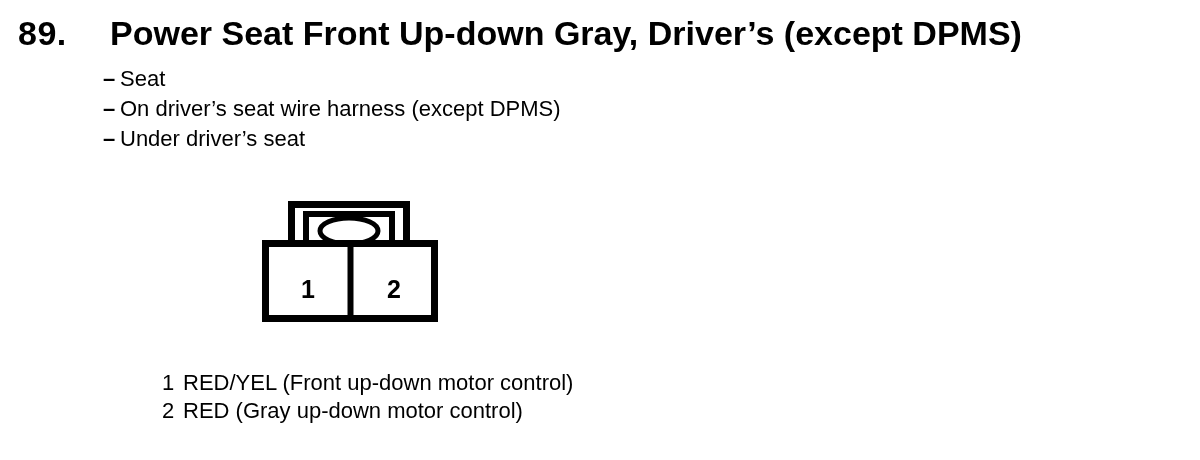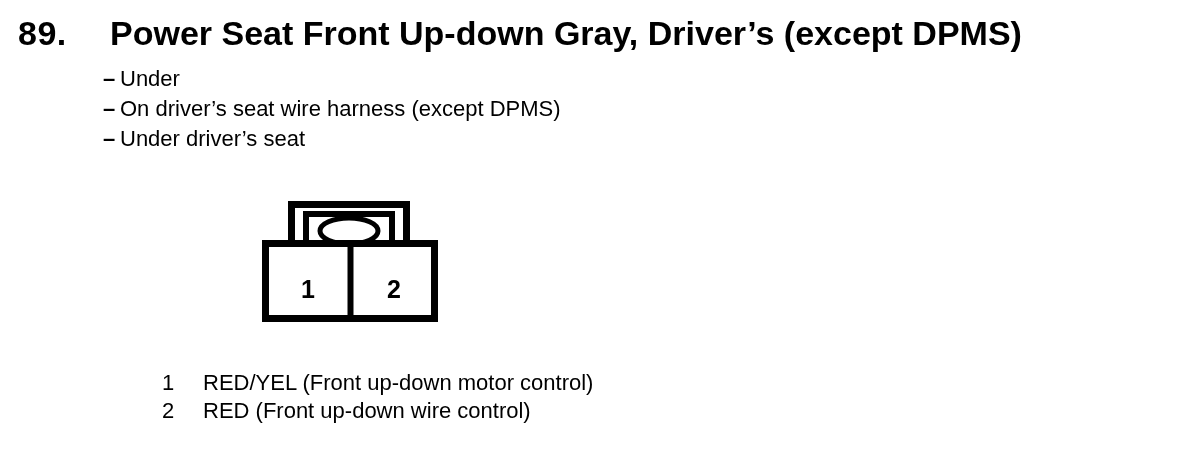--- a/index.html
+++ b/index.html
@@ -74,33 +74,32 @@
     line-height: 28px;
     white-space: nowrap;
     display: flex;
   }
   .pin-num {
     display: inline-block;
     width: 21px;
   }
   .pin-desc {
     display: inline-block;
-    margin-left: 20px;
   }
 </style>
 </head>
 <body>
 
 <div class="page">
 
   <span class="sec-num">89.</span>
   <span class="sec-title">Power Seat Front Up-down Gray, Driver’s (except DPMS)</span>
 
   <div class="details">
-    <div class="detail-item"><span class="dash">–</span><span>Under</span></div>
+    <div class="detail-item"><span class="dash">–</span><span>Seat</span></div>
     <div class="detail-item"><span class="dash">–</span><span>On driver’s seat wire harness (except DPMS)</span></div>
     <div class="detail-item"><span class="dash">–</span><span>Under driver’s seat</span></div>
   </div>
 
   <svg class="connector-svg" width="200" height="140" viewBox="255 195 200 140">
 
     <rect x="291.5" y="204.5" width="115" height="42" fill="#ffffff" stroke="#000000" stroke-width="7"></rect>
 
     <rect x="306" y="214" width="86" height="33" fill="#ffffff" stroke="#000000" stroke-width="6"></rect>
 
@@ -114,17 +113,17 @@
     <text class="cavity-num" x="394" y="298" text-anchor="middle" fill="#000000">2</text>
   </svg>
 
   <div class="pin-list">
     <div class="pin-row">
       <span class="pin-num">1</span>
       <span class="pin-desc">RED/YEL (Front up-down motor control)</span>
     </div>
     <div class="pin-row">
       <span class="pin-num">2</span>
-      <span class="pin-desc">RED (Front up-down wire control)</span>
+      <span class="pin-desc">RED (Gray up-down motor control)</span>
     </div>
   </div>
 
 </div>
 
 </body></html>

